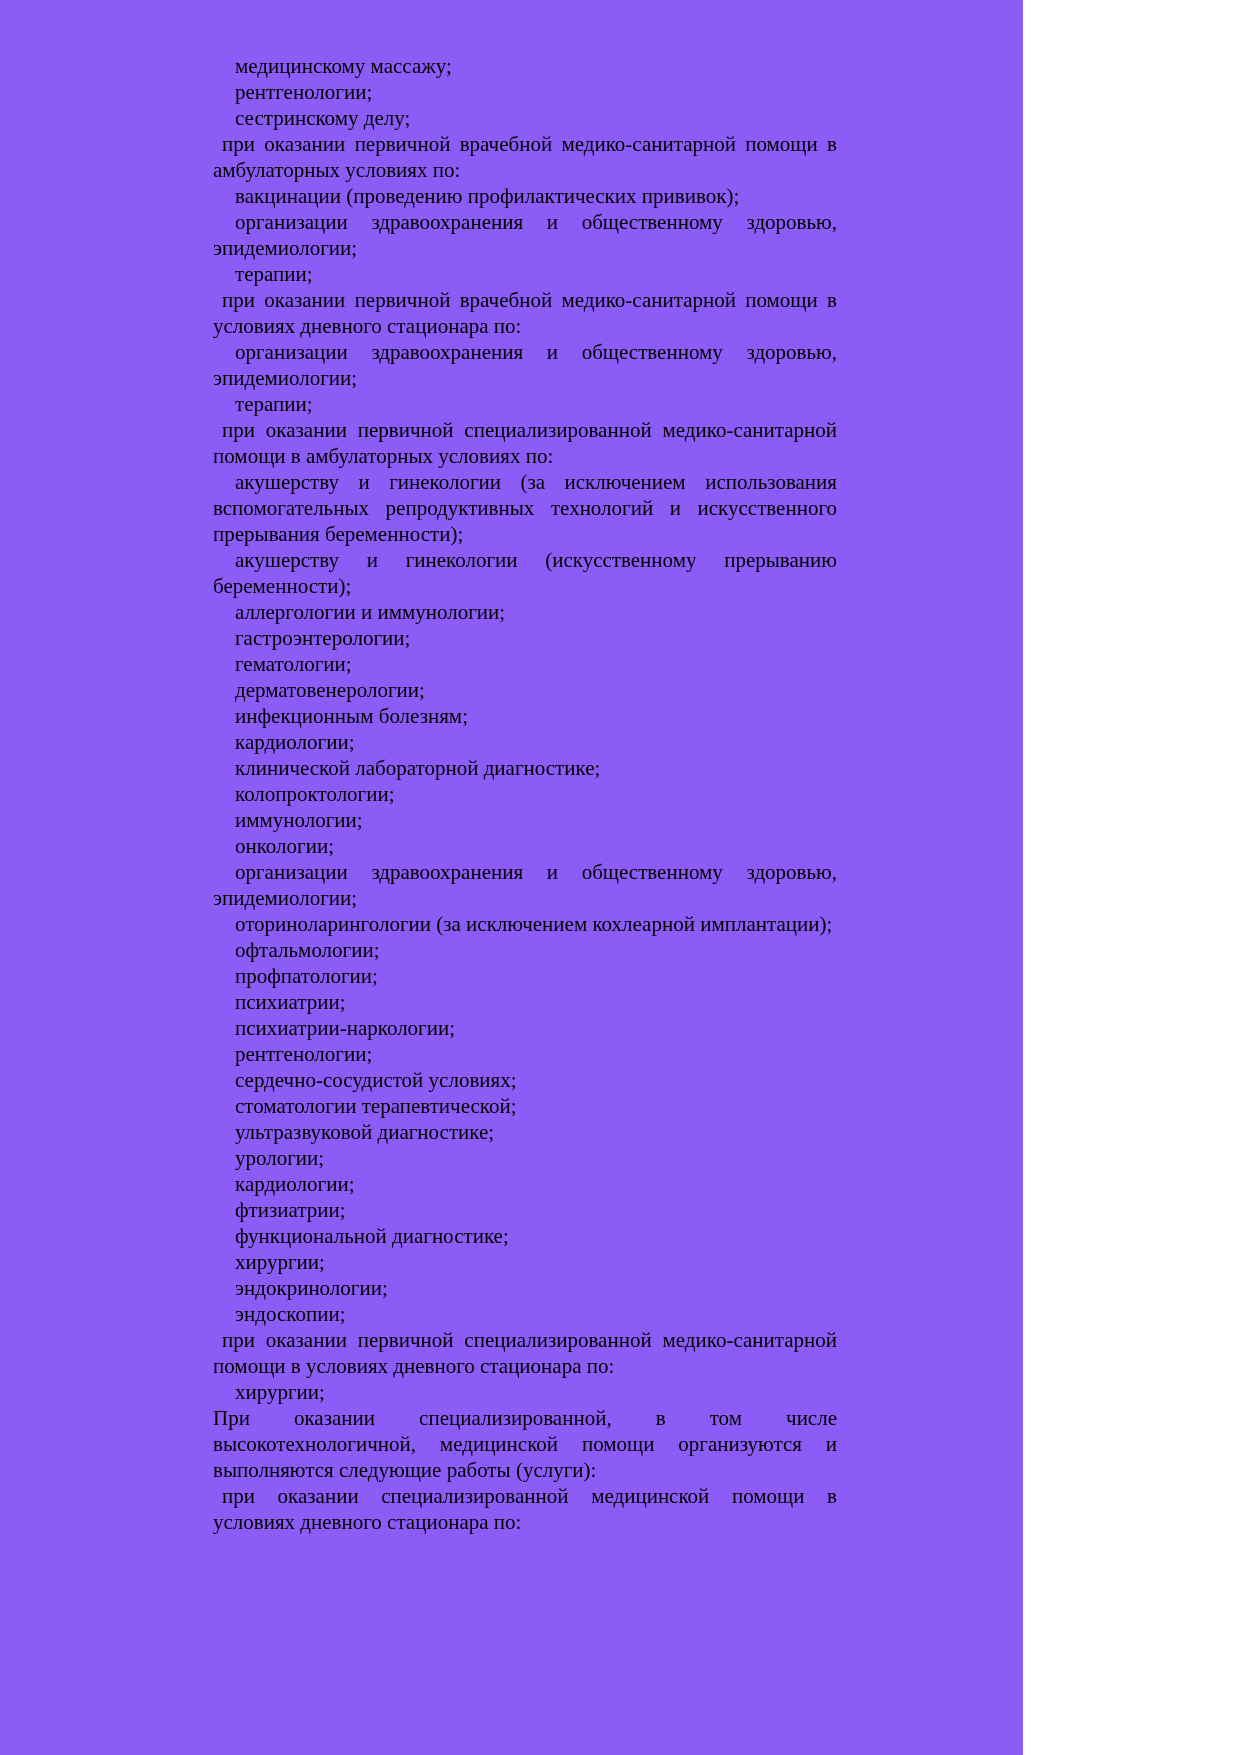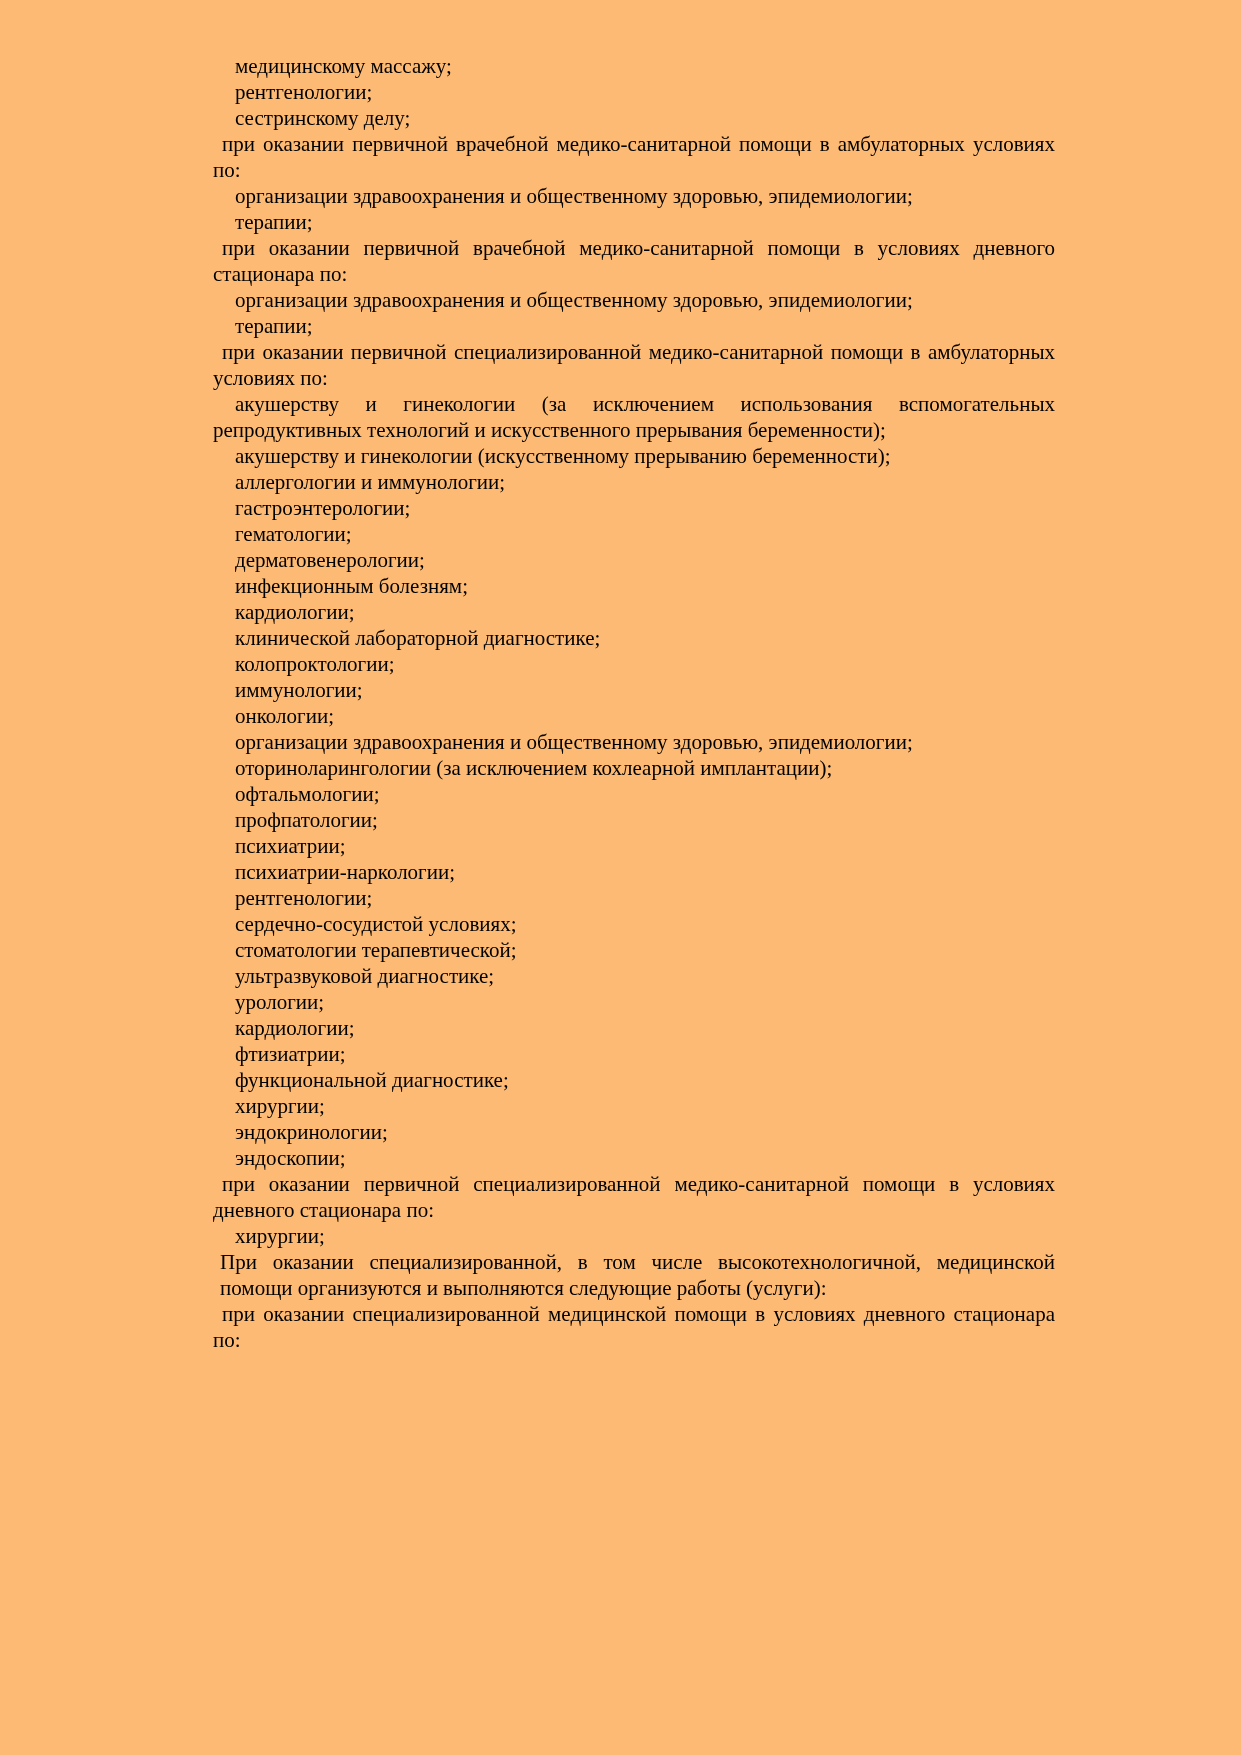--- a/index.html
+++ b/index.html
@@ -2,57 +2,57 @@
 <html><head>
 <meta charset="utf-8">
 <style>
   html, body {
     margin: 0;
     padding: 0;
     background: #ffffff;
   }
   .page {
     position: relative;
-    width: 1241px;
+    width: 1023px;
     height: 1755px;
     box-sizing: border-box;
     padding: 53px 186px 0 213px;
-    background: #fdba74;
+    background: #8b5cf6;
     color: #000000;
     font-family: "Liberation Serif", "DejaVu Serif", serif;
     font-size: 21px;
     line-height: 26px;
     overflow: hidden;
   }
   .page p {
     margin: 0;
     padding: 0;
     text-align: justify;
     word-spacing: normal;
   }
   p.item {
     text-indent: 22px;
   }
   p.clause {
     text-indent: 9px;
   }
   p.plain {
     text-indent: 0;
-    margin-left: 7px;
   }
 </style>
 </head>
 <body>
 
 <div class="page">
   <div id="content">
       <p class="item">медицинскому массажу;</p>
       <p class="item">рентгенологии;</p>
       <p class="item">сестринскому делу;</p>
       <p class="clause">при оказании первичной врачебной медико-санитарной помощи в амбулаторных условиях по:</p>
+      <p class="item">вакцинации (проведению профилактических прививок);</p>
       <p class="item">организации здравоохранения и общественному здоровью, эпидемиологии;</p>
       <p class="item">терапии;</p>
       <p class="clause">при оказании первичной врачебной медико-санитарной помощи в условиях дневного стационара по:</p>
       <p class="item">организации здравоохранения и общественному здоровью, эпидемиологии;</p>
       <p class="item">терапии;</p>
       <p class="clause">при оказании первичной специализированной медико-санитарной помощи в амбулаторных условиях по:</p>
       <p class="item">акушерству и гинекологии (за исключением использования вспомогательных репродуктивных технологий и искусственного прерывания беременности);</p>
       <p class="item">акушерству и гинекологии (искусственному прерыванию беременности);</p>
       <p class="item">аллергологии и иммунологии;</p>
       <p class="item">гастроэнтерологии;</p>

